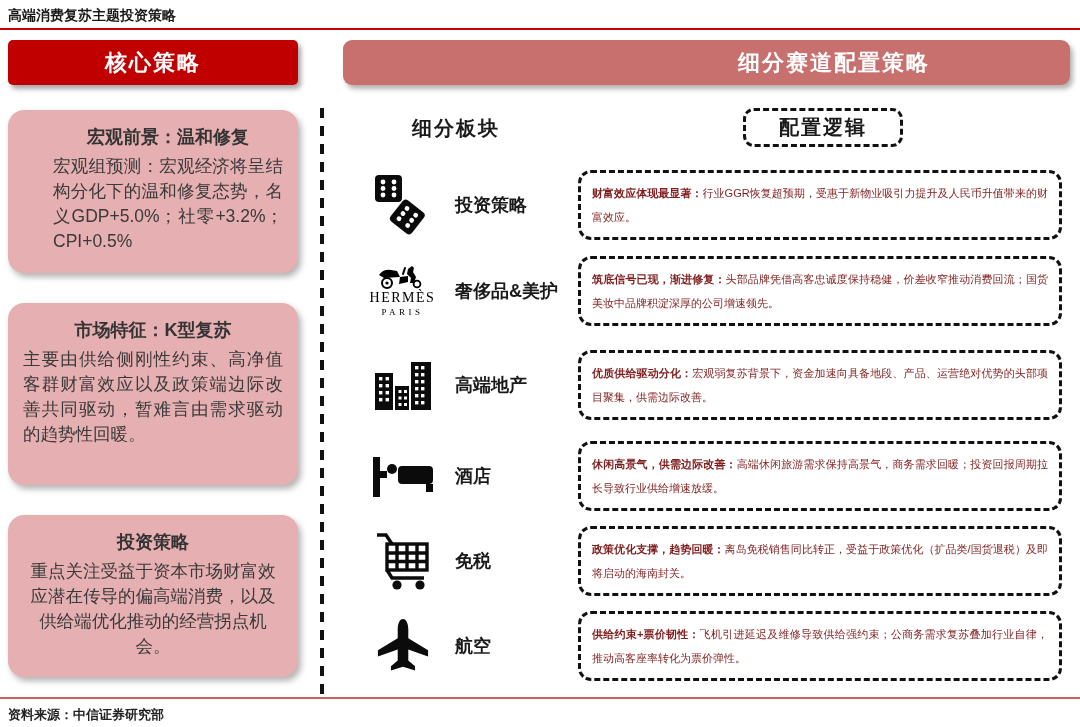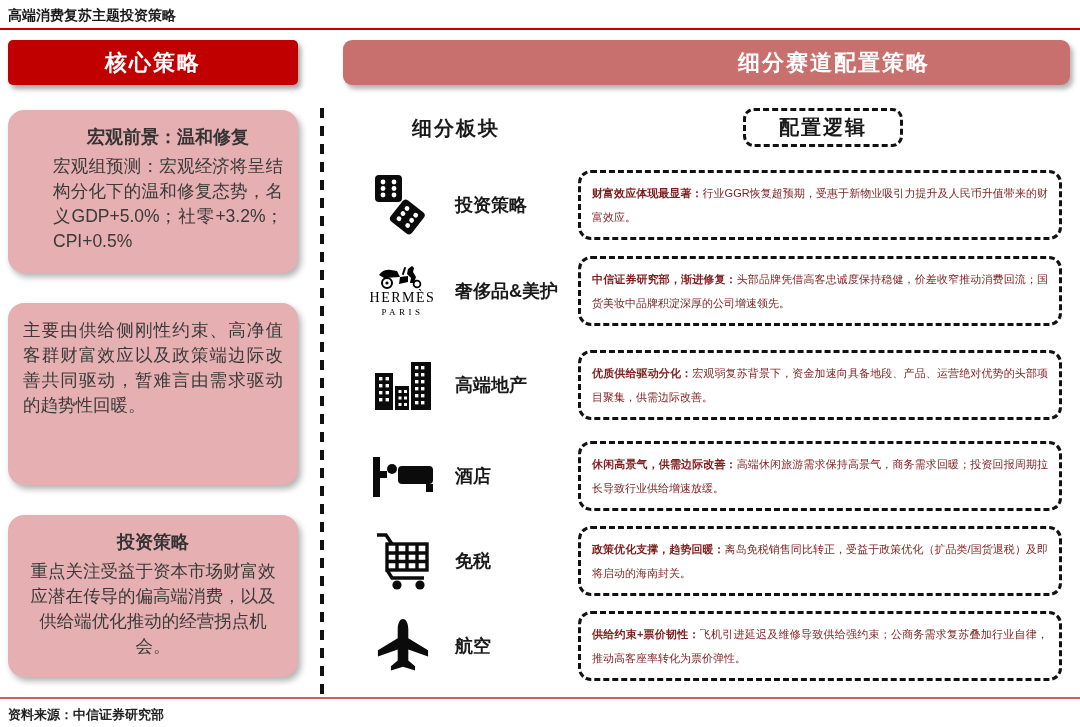--- a/index.html
+++ b/index.html
@@ -66,20 +66,21 @@
 <div class="top-rule"></div>
 
 <div class="left-header">核心策略</div>
 
 <div class="pink-box" id="macro-box">
   <div class="bx-title">宏观前景：温和修复</div>
   <div class="bx-body">宏观组预测：宏观经济将呈结构分化下的温和修复态势，名义GDP+5.0%；社零+3.2%；CPI+0.5%</div>
 </div>
 
 <div class="pink-box" id="market-box">
+  <div class="bx-title">市场特征：K型复苏</div>
   <div class="bx-body">主要由供给侧刚性约束、高净值客群财富效应以及政策端边际改善共同驱动，暂难言由需求驱动的趋势性回暖。</div>
 </div>
 
 <div class="pink-box" id="strategy-box">
   <div class="bx-title">投资策略</div>
   <div class="bx-body">重点关注受益于资本市场财富效应潜在传导的偏高端消费，以及供给端优化推动的经营拐点机会。</div>
 </div>
 
 <div class="separator"></div>
 
@@ -130,21 +131,21 @@
         <path d="M35,4 l4,-3 2,2 -1,4 3,5 -2,6 -4,0 1,-5 -4,-4 z"></path>
         <circle cx="44" cy="19" r="3.4" fill="none" stroke="#000" stroke-width="1.8"></circle>
         <rect x="30" y="2" width="2" height="8" transform="rotate(18 31 6)"></rect>
       </svg>
       <div class="hm-word">HERMÈS</div>
       <div class="hm-city">PARIS</div>
     </div>
   </div>
   <div class="label-cell">奢侈品&amp;美护</div>
   <div class="logic-box">
-    <b>中信证券研究部，渐进修复：</b><span>头部品牌凭借高客忠诚度保持稳健，价差收窄推动消费回流；国货美妆中品牌积淀深厚的公司增速领先。</span>
+    <b>筑底信号已现，渐进修复：</b><span>头部品牌凭借高客忠诚度保持稳健，价差收窄推动消费回流；国货美妆中品牌积淀深厚的公司增速领先。</span>
   </div>
 </div>
 
 <div class="track-row" id="row-2">
   <div class="icon-cell">
     <svg width="60" height="50" viewBox="0 0 60 50" fill="#0b0b0b">
       <rect x="2" y="13" width="18" height="37"></rect>
       <g fill="#fff">
         <rect x="6" y="17" width="3.4" height="3.4"></rect>
           <rect x="12.6" y="17" width="3.4" height="3.4"></rect>

